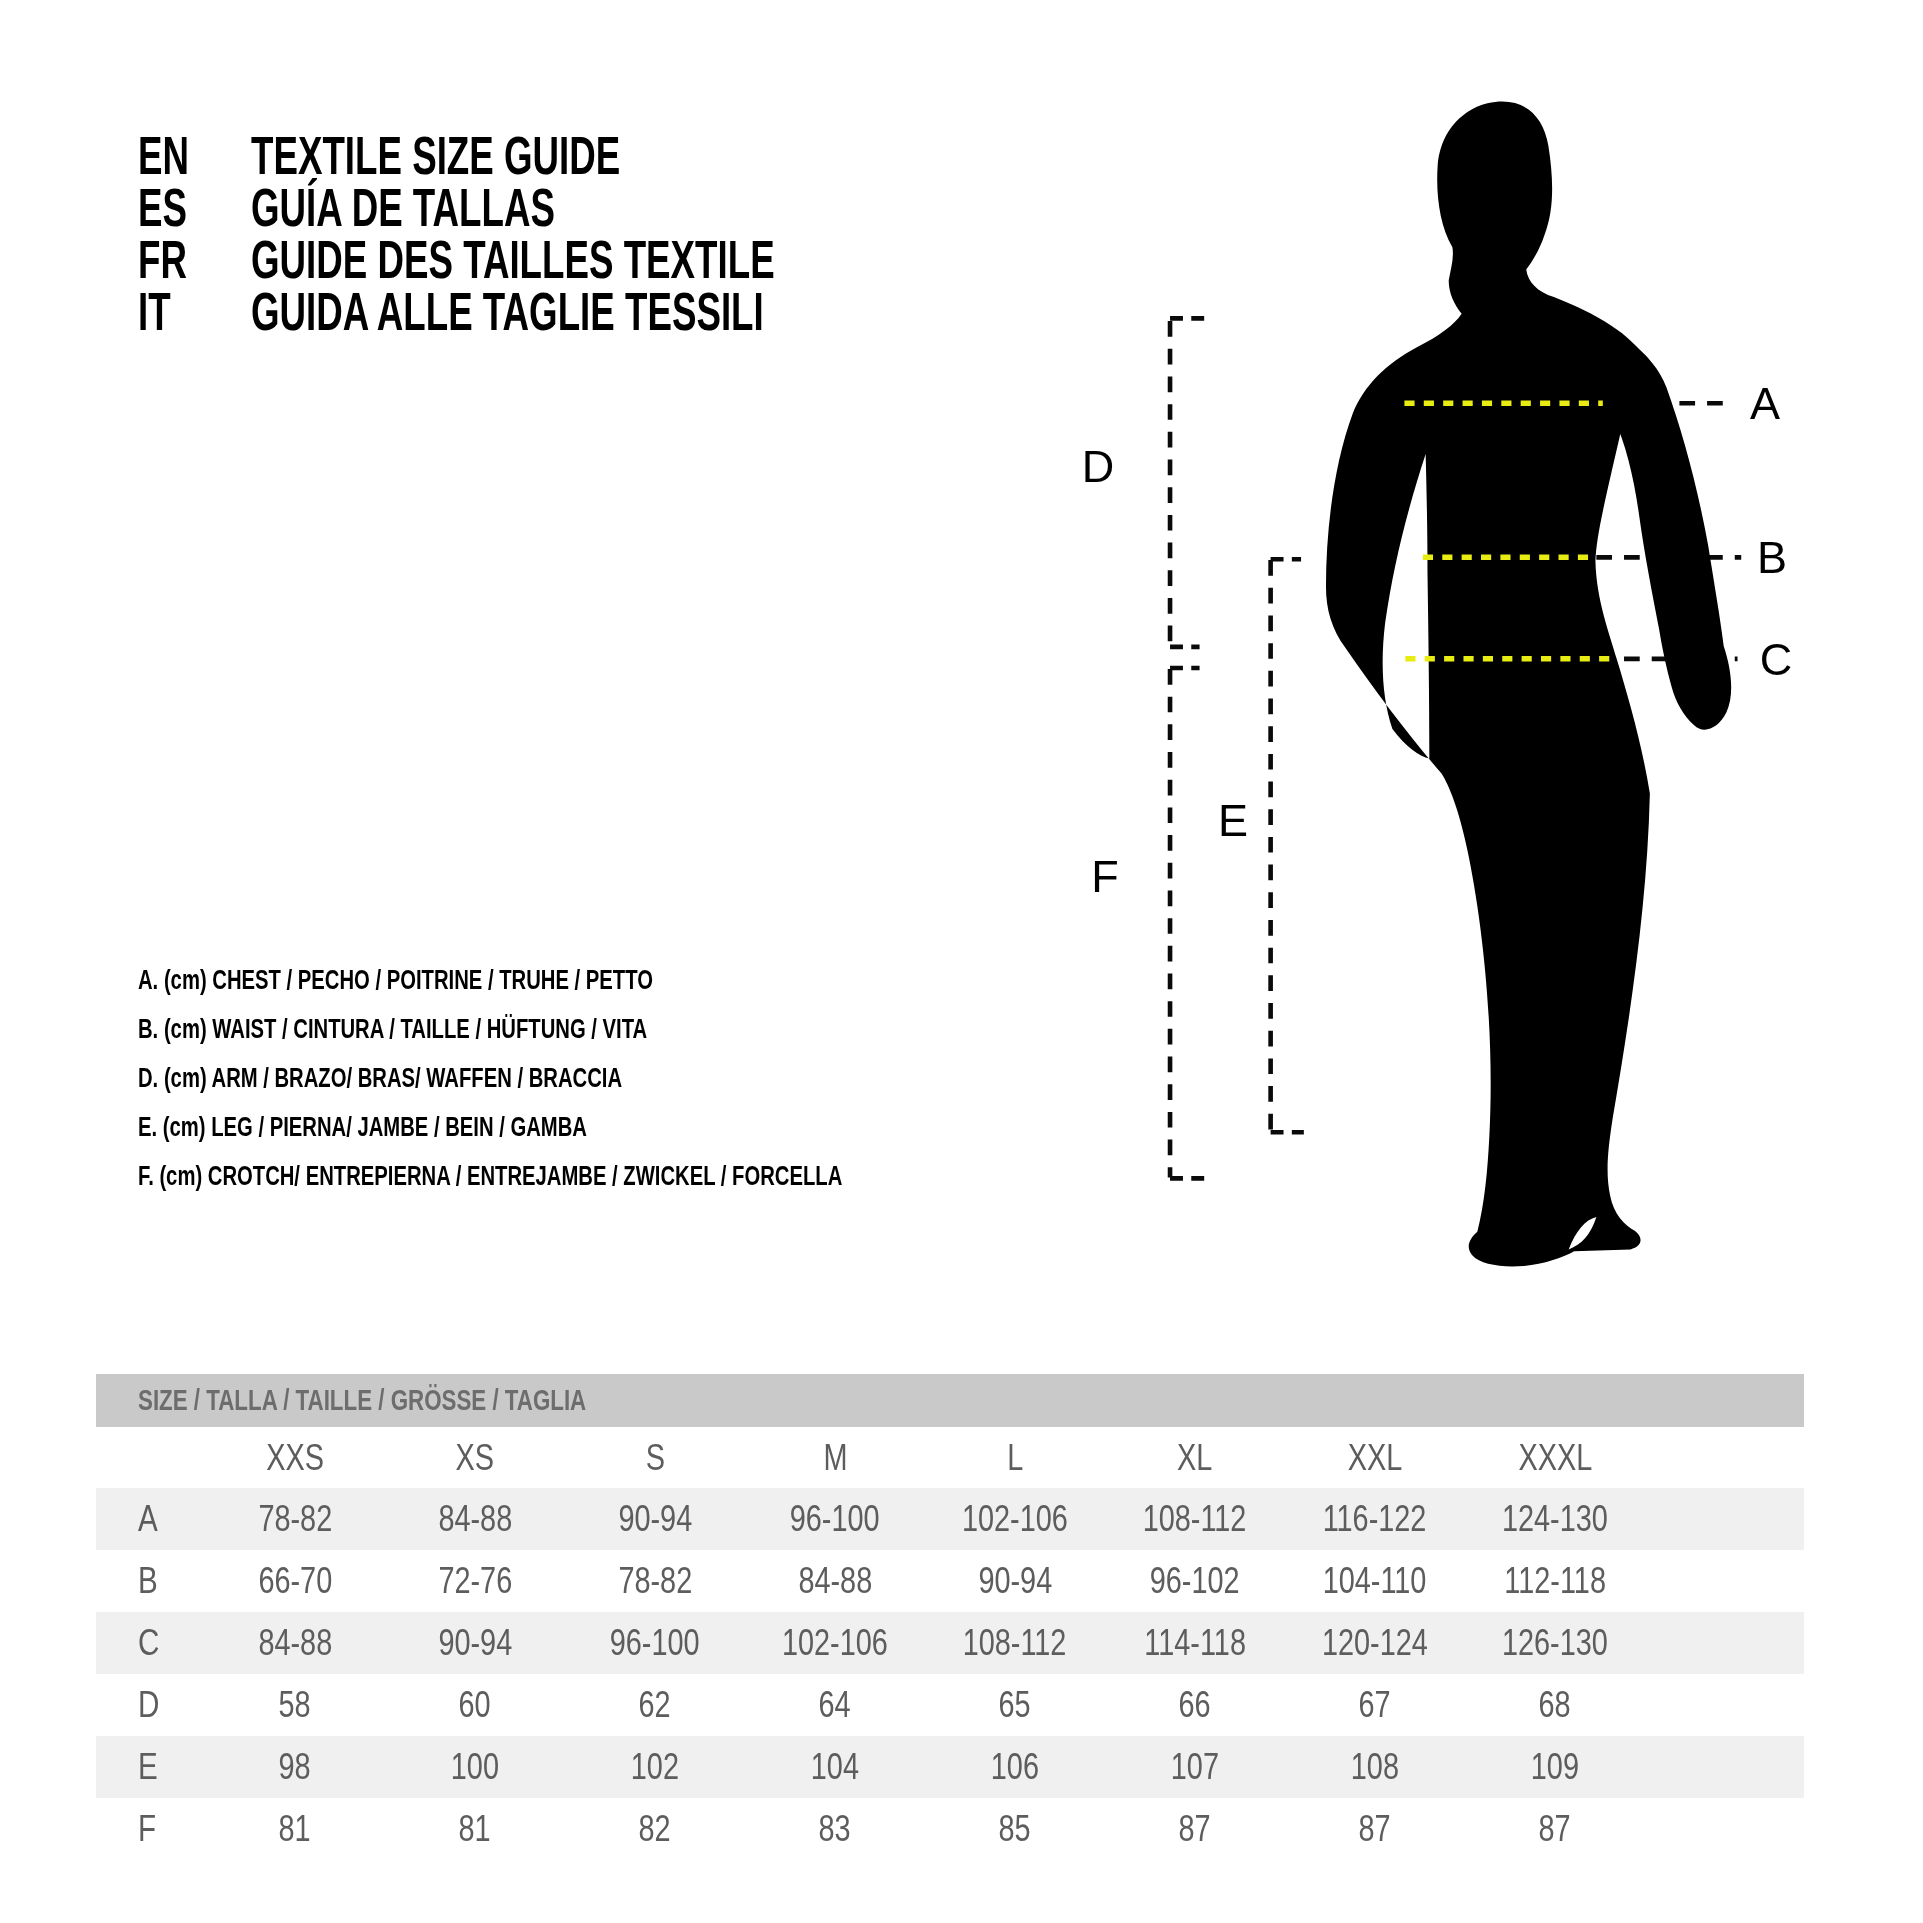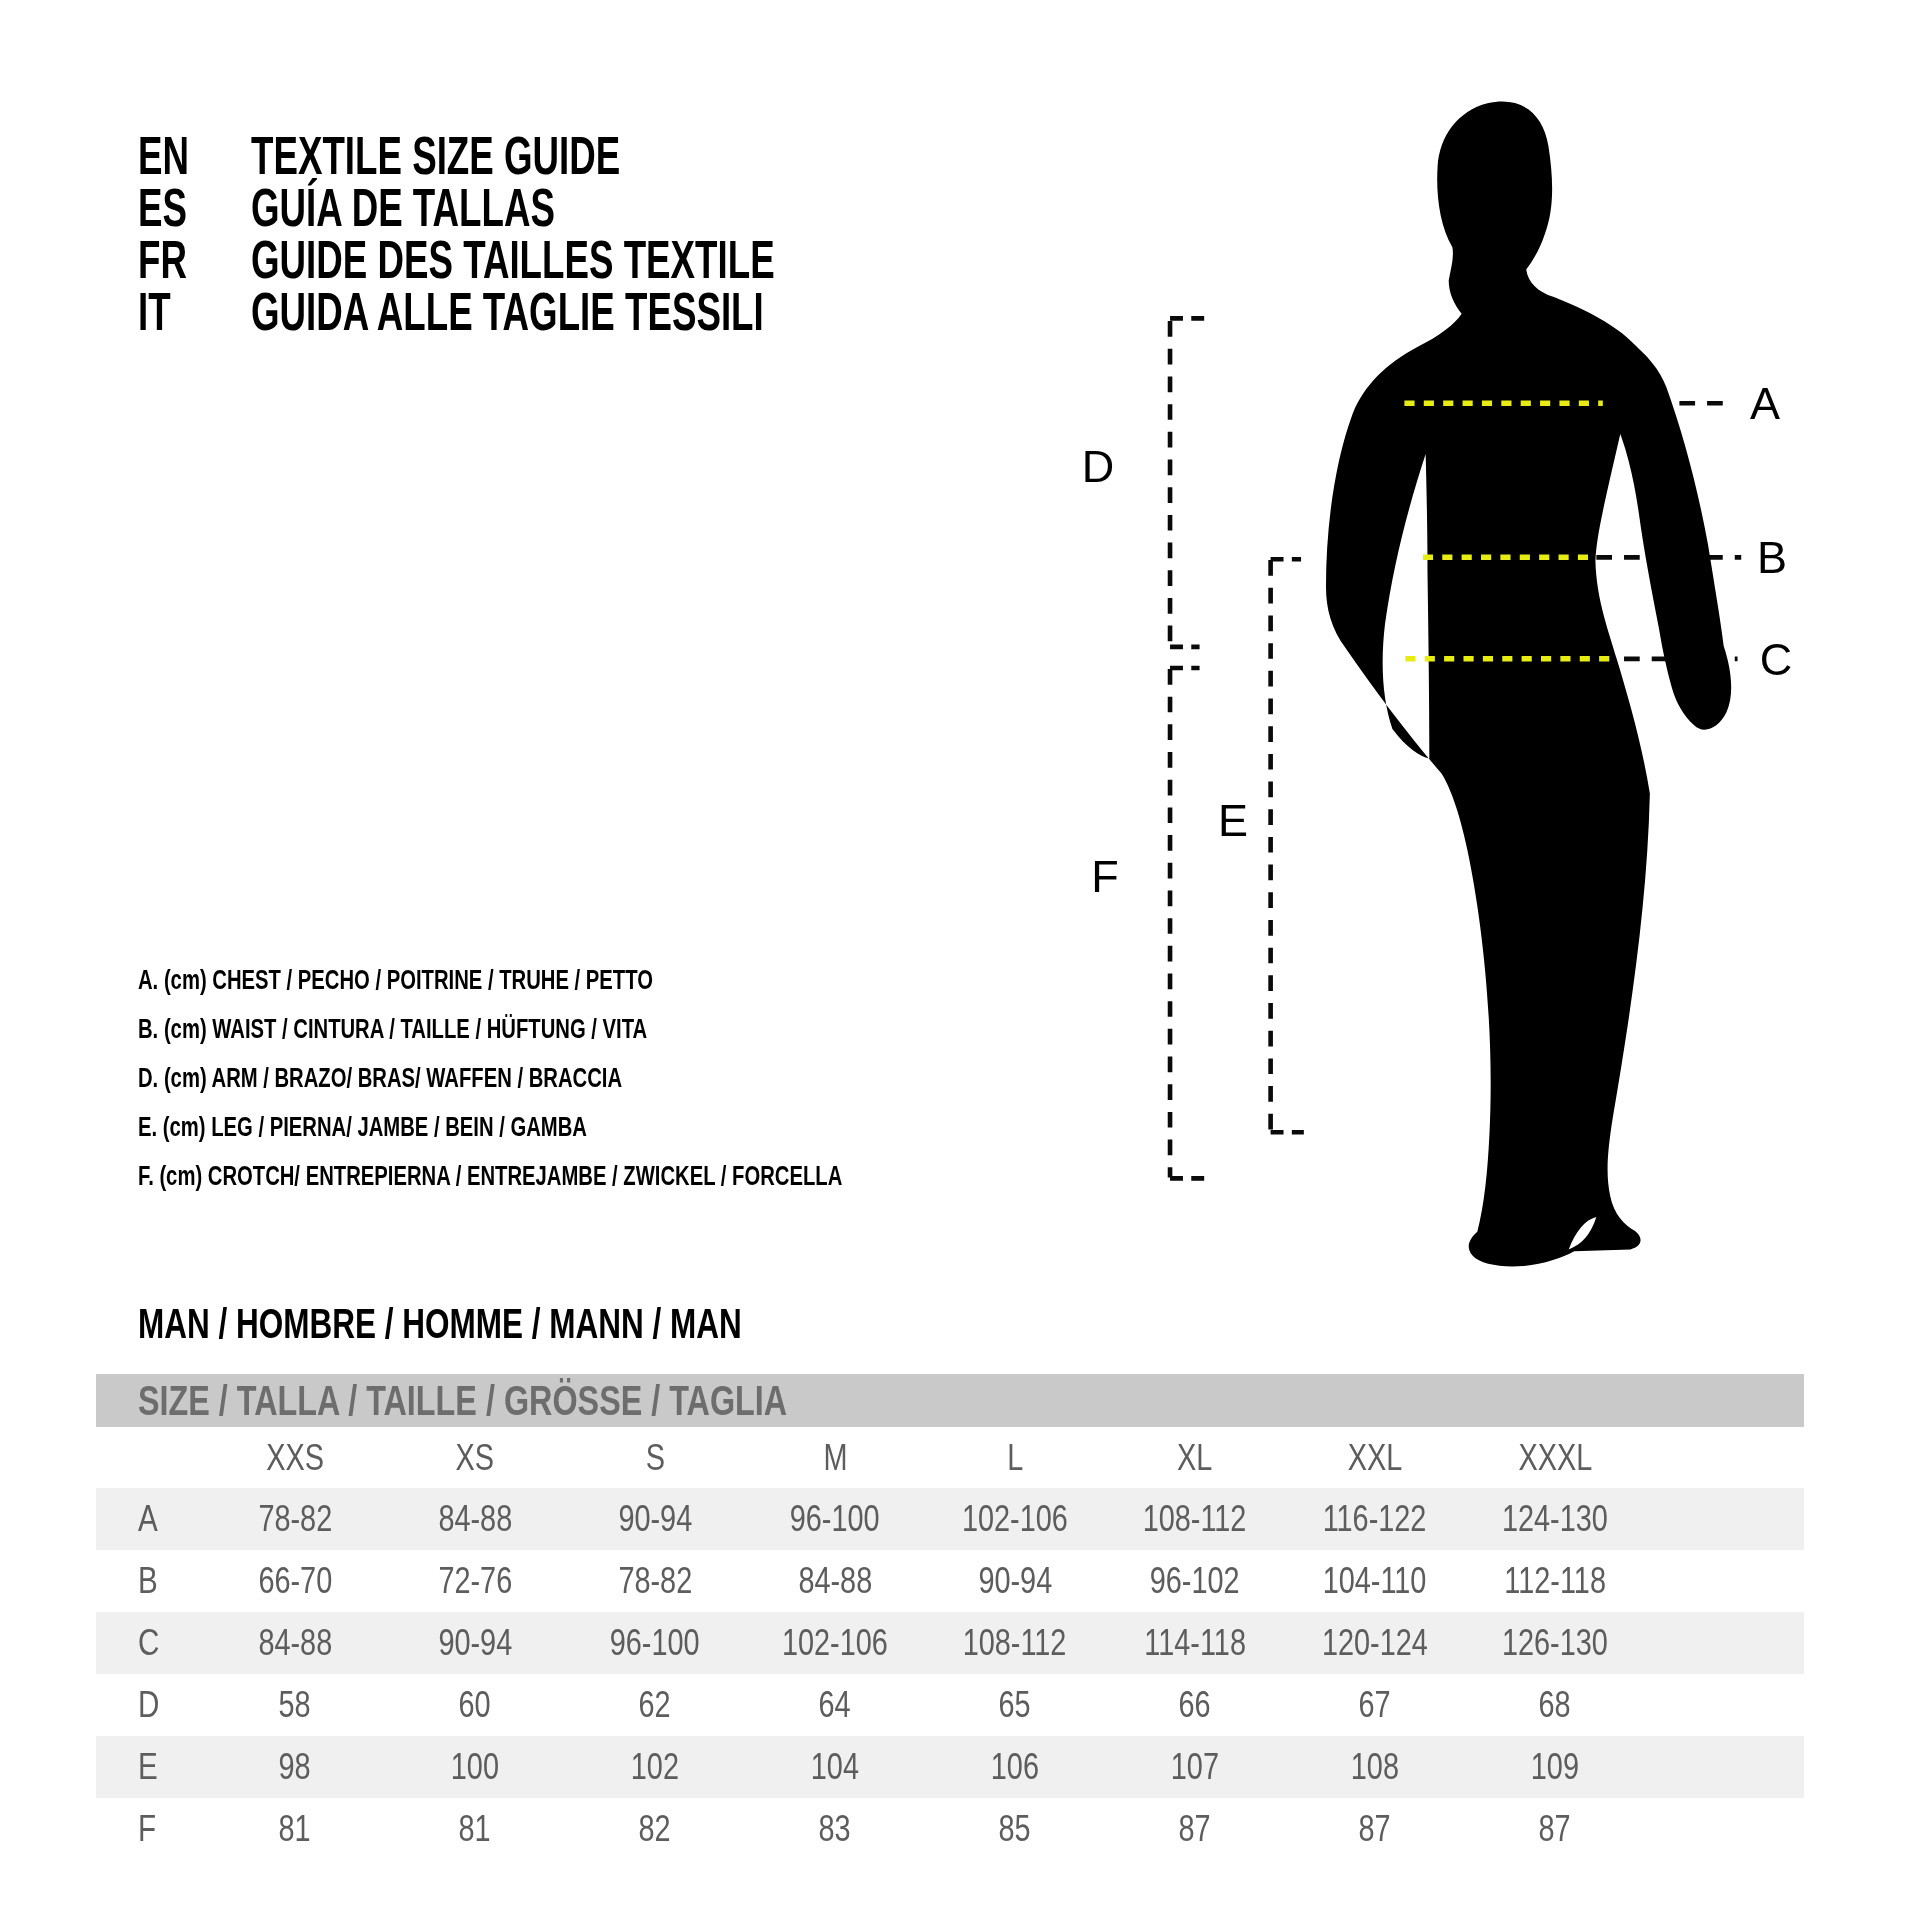--- a/index.html
+++ b/index.html
@@ -24,21 +24,21 @@
   
   .legend-block{position:absolute;left:138px;top:956px;}
   .legend-line{height:49px;line-height:49px;font-size:27px;font-weight:bold;}
   .legend-line .cx{--sx:.75;}
   .gender-line{position:absolute;left:138px;top:1299px;height:50px;line-height:50px;font-size:42px;font-weight:bold;}
   .gender-line .cx{--sx:.75;}
 
   
   .size-table{position:absolute;left:96px;top:1374px;width:1708px;}
   .st-bar{height:53px;background:#c9c9c9;display:flex;align-items:center;
-          padding-left:42px;font-size:42px;font-weight:bold;color:#6d6d6d;}
+          padding-left:42px;font-size:29px;font-weight:bold;color:#6d6d6d;}
   .st-bar .cx{--sx:.77;}
   .st-row{display:grid;grid-template-columns:109px repeat(8,180px);height:62px;
           align-items:center;font-size:37px;color:#5d5d5d;}
   .st-head{height:61px;}
   .st-cell{text-align:center;}
   .st-label{text-align:left;padding-left:42px;}
   .st-label .cx{--sx:.8;}
   .zebra{background:#f0f0f0;}
 </style>
 </head>
@@ -153,21 +153,20 @@
   <div class="meas-label" style="left:1105px;top:876px;">F</div>
 
   <div class="legend-block">
     <div class="legend-line"><span class="cx">A. (cm) CHEST / PECHO / POITRINE / TRUHE / PETTO</span></div>
     <div class="legend-line"><span class="cx">B. (cm) WAIST / CINTURA / TAILLE / HÜFTUNG / VITA</span></div>
     <div class="legend-line"><span class="cx">D. (cm) ARM / BRAZO/ BRAS/ WAFFEN / BRACCIA</span></div>
     <div class="legend-line"><span class="cx">E. (cm) LEG / PIERNA/ JAMBE / BEIN / GAMBA</span></div>
     <div class="legend-line"><span class="cx">F. (cm) CROTCH/ ENTREPIERNA / ENTREJAMBE / ZWICKEL / FORCELLA</span></div>
   </div>
 
-  <div class="gender-line"><span class="cx">MAN / HOMBRE / HOMME / MANN / MAN</span></div>
 
   <div class="size-table">
     <div class="st-bar">
       <span class="cx">SIZE / TALLA / TAILLE / GRÖSSE / TAGLIA</span>
     </div>
 
     <div class="st-row st-head">
       <div class="st-cell st-label"></div>
       <div class="st-cell"><span class="cxc">XXS</span></div>
       <div class="st-cell"><span class="cxc">XS</span></div>

